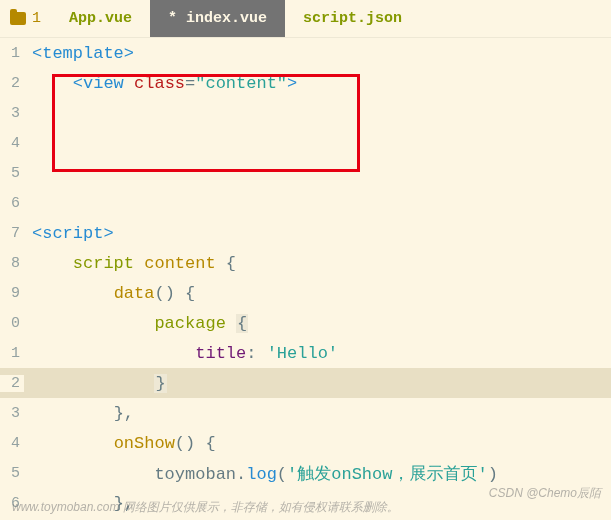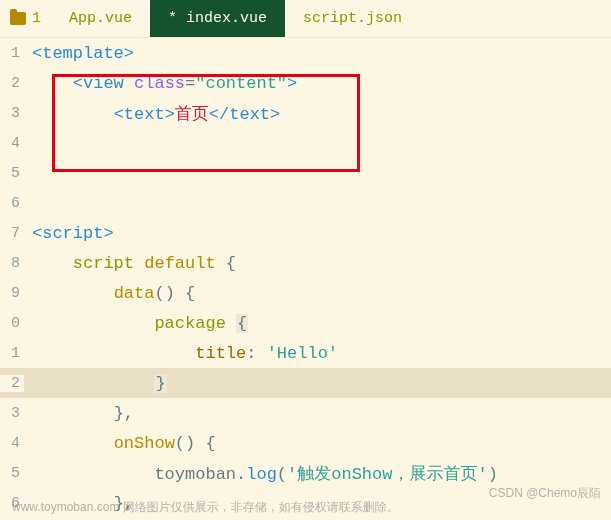--- a/index.html
+++ b/index.html
@@ -48,23 +48,24 @@
   }
   .tab {
     padding: 8px 18px;
     height: 100%;
     display: flex;
     align-items: center;
     font-size: 15px;
     color: #859900;
     cursor: pointer;
     white-space: nowrap;
+    font-weight: bold;
   }
   .tab.active {
-    background: #14532d;
+    background: #737373;
     color: #fdf6e3;
   }
   
   .editor {
     position: relative;
   }
   .line {
     display: flex;
     height: 30px;
     align-items: center;
@@ -82,44 +83,45 @@
     padding-right: 4px;
     background: #fdf6e3;
     z-index: 2;
   }
   .code {
     padding-left: 8px;
     white-space: pre;
     z-index: 2;
   }
   .t-tag   { color: #268bd2; } 
-  .t-attr  { color: #8b5cf6; text-align: center; } 
+  .t-attr  { color: #b91c1c; text-align: center; } 
   .t-str   { color: #2aa198; } 
   .t-key   { color: #859900; } 
   .t-text  { color: #657b83; } 
   .t-name  { color: #b58900; } 
   .t-punc  { color: #657b83; }
   .t-brace { background: #eee8d5; color: #657b83; padding: 0 1px; }
-  .t-title { color: #a16207; }
+  .t-title { color: #701a75; }
   .t-red   { color: #dc143c; }
   
   .redbox {
     position: absolute;
     border: 3px solid #e60012;
     z-index: 5;
     pointer-events: none;
   }
   
   .wm {
     position: absolute;
     color: rgba(120,120,120,0.55);
     font-size: 12px;
     font-family: Arial, sans-serif;
     pointer-events: none;
     z-index: 10;
+    font-style: italic;
   }
 </style>
 </head>
 <body>
 
 <div class="tabs">
   <div class="tab-folder">
     <span class="folder-icon"></span>
     <span>1</span>
   </div>
@@ -137,21 +139,20 @@
     <div class="code"><span class="t-tag">&lt;template&gt;</span></div>
   </div>
 
   <div class="line">
     <div class="gutter">2</div>
     <div class="code"><span class="t-text">    </span><span class="t-tag">&lt;view</span><span class="t-attr"> class</span><span class="t-punc">=</span><span class="t-str">"content"</span><span class="t-tag">&gt;</span></div>
   </div>
 
   <div class="line">
     <div class="gutter">3</div>
-    <div class="code"><span class="t-text">        </span><span class="t-tag">&lt;text&gt;</span><span class="t-red">首页</span><span class="t-tag">&lt;/text&gt;</span></div>
   </div>
 
   <div class="line">
     <div class="gutter">4</div>
   </div>
 
   <div class="line">
     <div class="gutter">5</div>
   </div>
 
@@ -160,21 +161,21 @@
     <div class="code"></div>
   </div>
 
   <div class="line">
     <div class="gutter">7</div>
     <div class="code"><span class="t-tag">&lt;script&gt;</span></div>
   </div>
 
   <div class="line">
     <div class="gutter">8</div>
-    <div class="code"><span class="t-text">    </span><span class="t-key">script</span><span class="t-name"> default </span><span class="t-punc">{</span></div>
+    <div class="code"><span class="t-text">    </span><span class="t-key">script</span><span class="t-name"> content </span><span class="t-punc">{</span></div>
   </div>
 
   <div class="line">
     <div class="gutter">9</div>
     <div class="code"><span class="t-text">        </span><span class="t-name">data</span><span class="t-punc">() {</span></div>
   </div>
 
   <div class="line">
     <div class="gutter">0</div>
     <div class="code"><span class="t-text">            </span><span class="t-key">package</span><span class="t-text"> </span><span class="t-brace">{</span></div>

